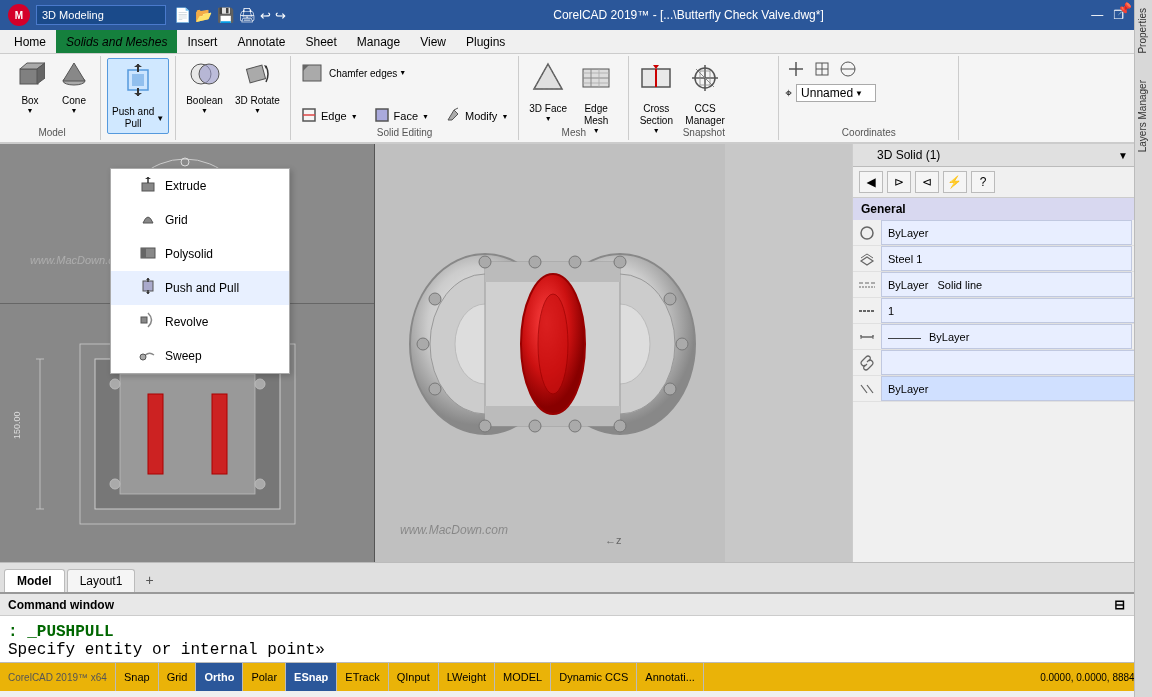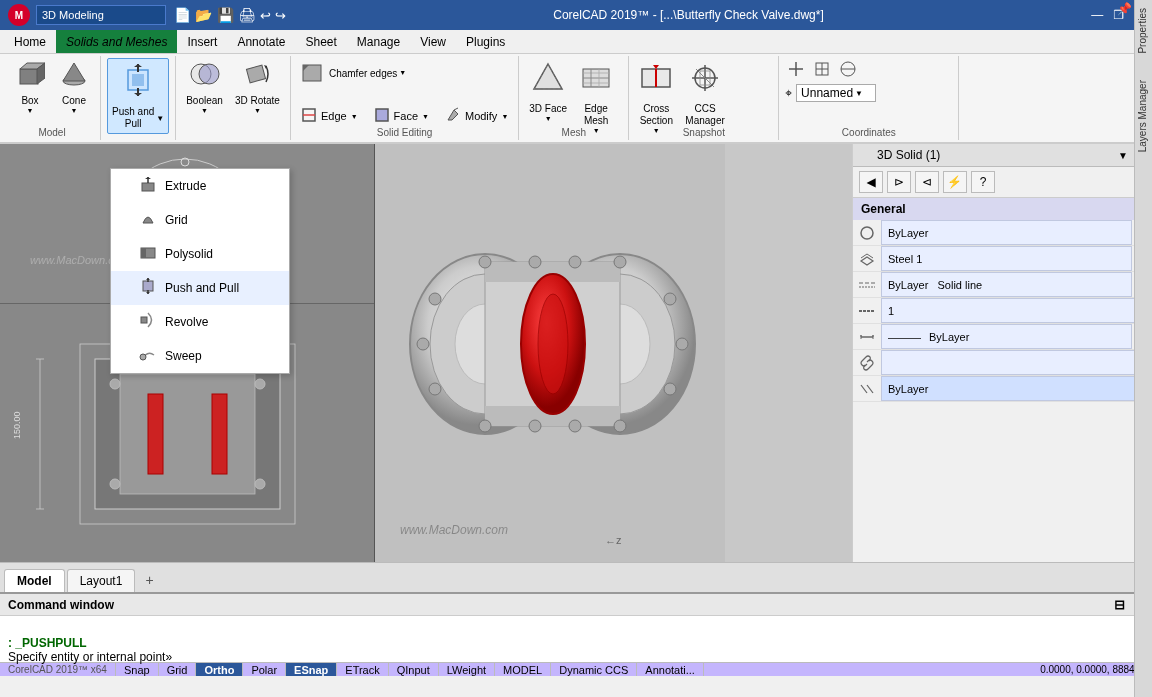--- a/index.html
+++ b/index.html
@@ -282,33 +282,34 @@
       background: #e8e8e8;
       padding: 3px 8px;
       font-size: 12px;
       font-weight: bold;
       border-bottom: 1px solid #ccc;
       display: flex;
       align-items: center;
       justify-content: space-between;
     }
     .cmd-content {
-      padding: 20px 8px;
-      font-size: 12px;
+      padding: 7px 8px;
+      font-size: 16px;
       color: #000;
+      font-family: Liberation Mono, monospace;
     }
     .cmd-input-line {
       color: #006600;
       font-weight: bold;
     }
 
     
     #statusbar {
-      height: 14px;
-      background: #c4b5fd;
+      height: 29px;
+      background: #eab308;
       border-top: 1px solid #bbb;
       display: flex;
       align-items: center;
       font-size: 11px;
       gap: 0;
       justify-content: space-between;
     }
     .status-item {
       padding: 0 8px;
       height: 100%;

